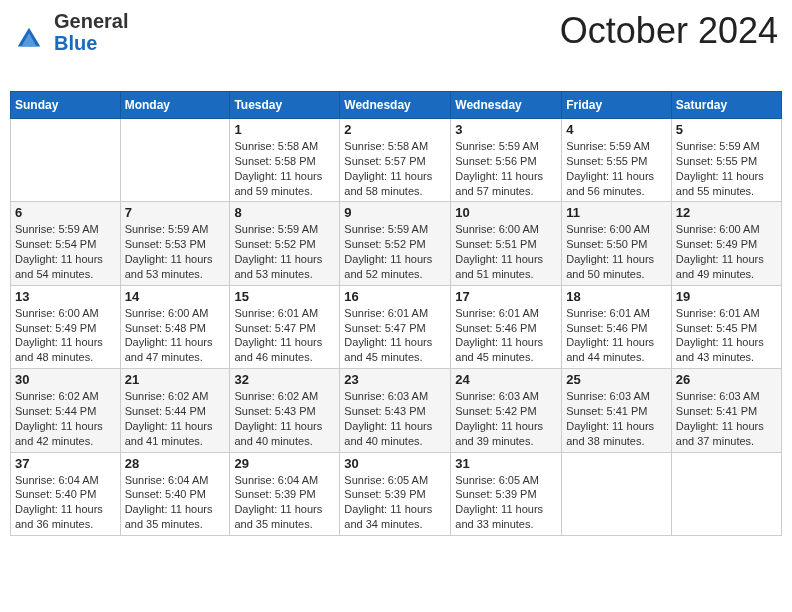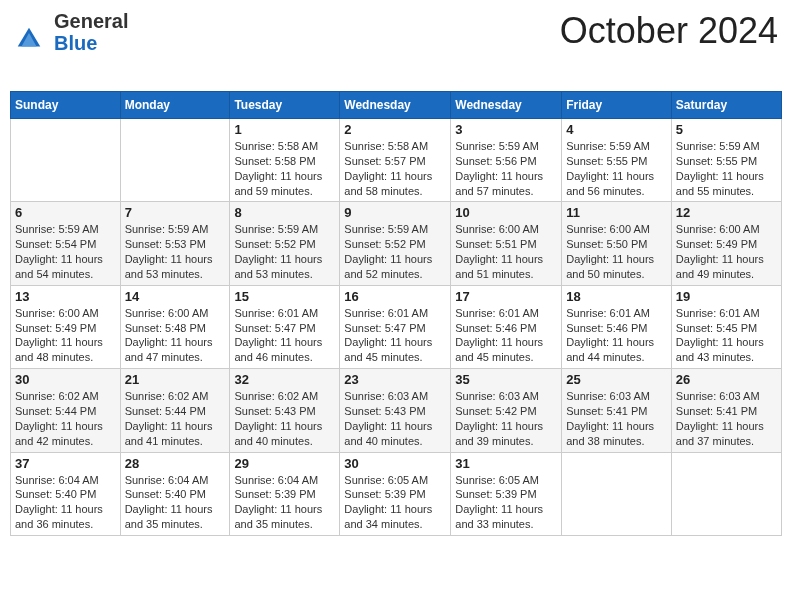--- a/index.html
+++ b/index.html
@@ -293,21 +293,21 @@
 and 40 minutes.</div>
         </td>
         <td>
           <div class="cell-day">23</div>
           <div class="cell-info" style="white-space: pre-line;">Sunrise: 6:03 AM
 Sunset: 5:43 PM
 Daylight: 11 hours
 and 40 minutes.</div>
         </td>
         <td>
-          <div class="cell-day">35</div>
+          <div class="cell-day">24</div>
           <div class="cell-info" style="white-space: pre-line;">Sunrise: 6:03 AM
 Sunset: 5:42 PM
 Daylight: 11 hours
 and 39 minutes.</div>
         </td>
         <td>
           <div class="cell-day">25</div>
           <div class="cell-info" style="white-space: pre-line;">Sunrise: 6:03 AM
 Sunset: 5:41 PM
 Daylight: 11 hours

